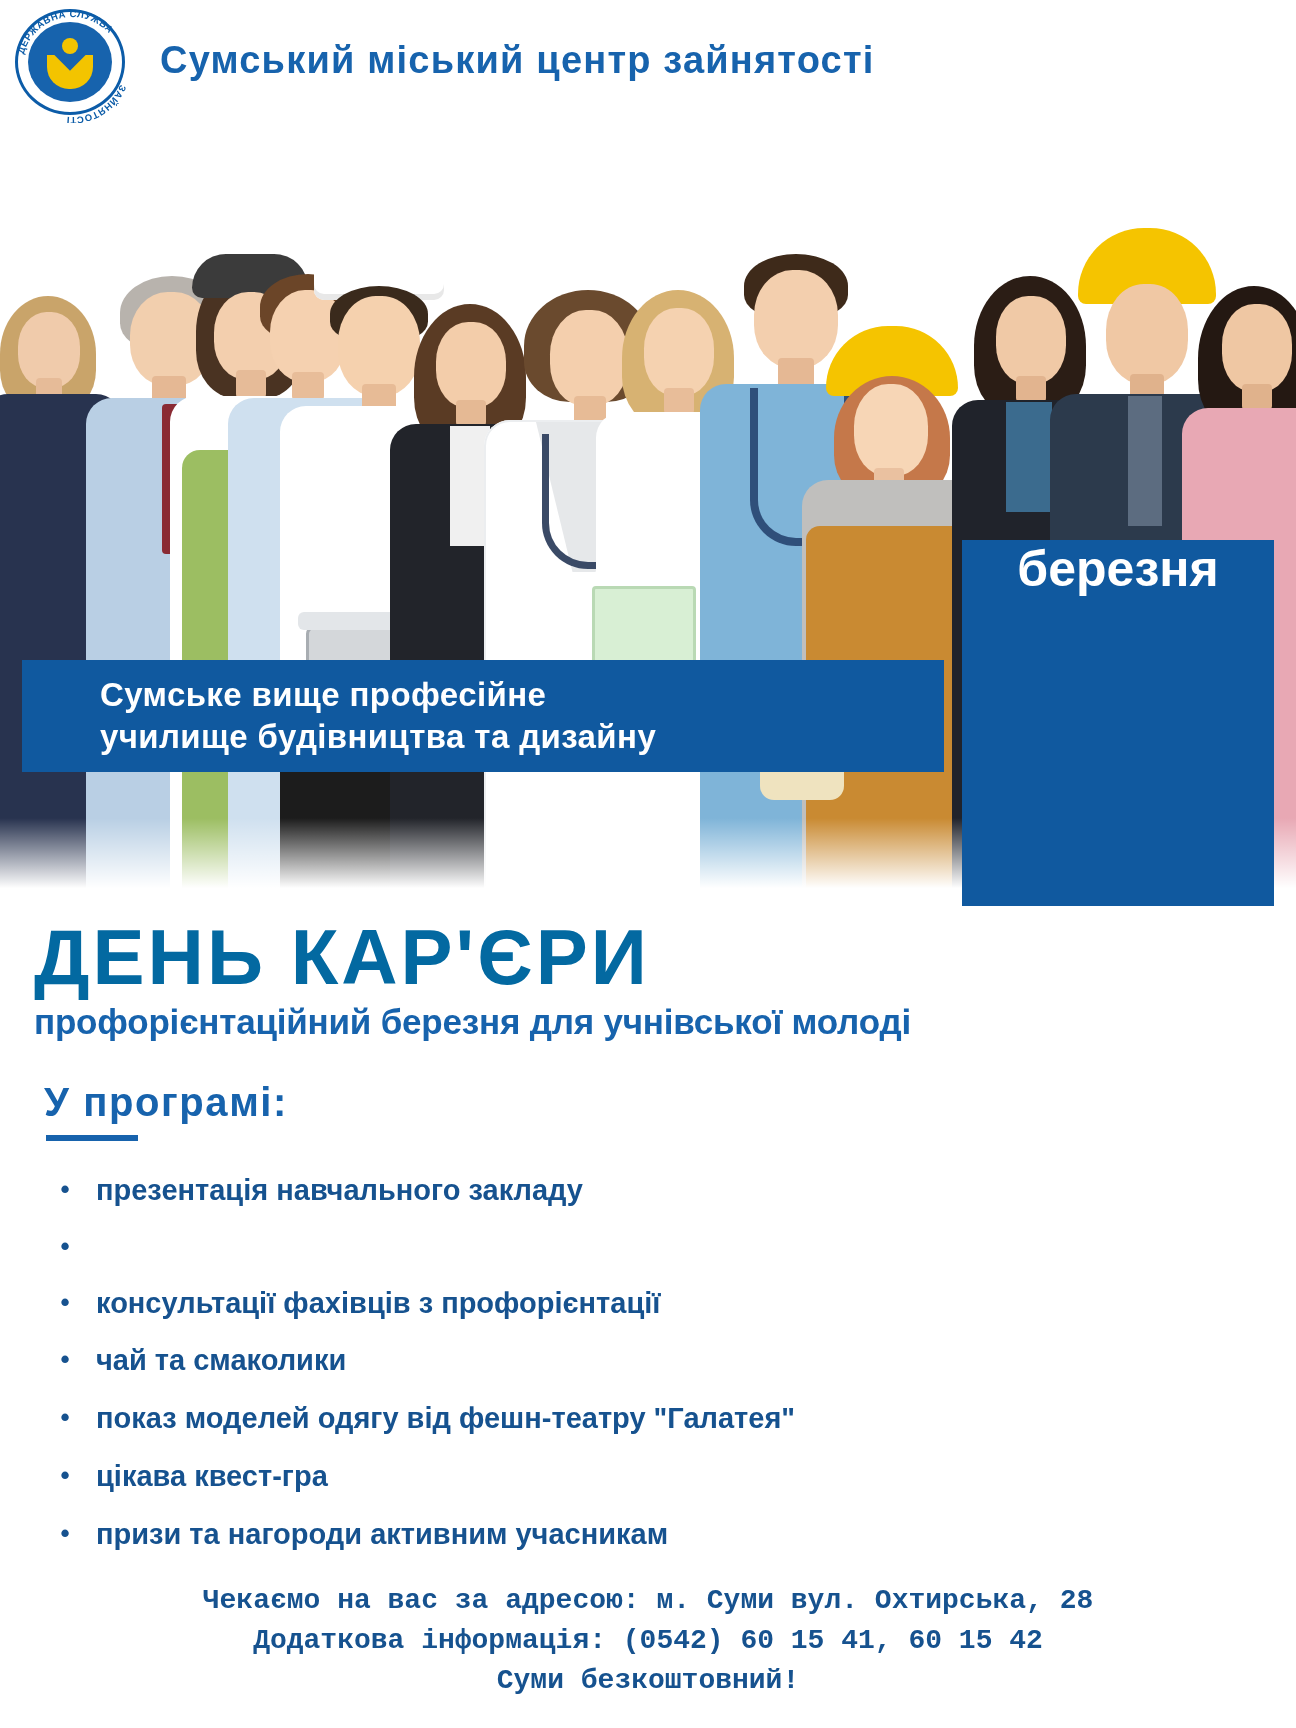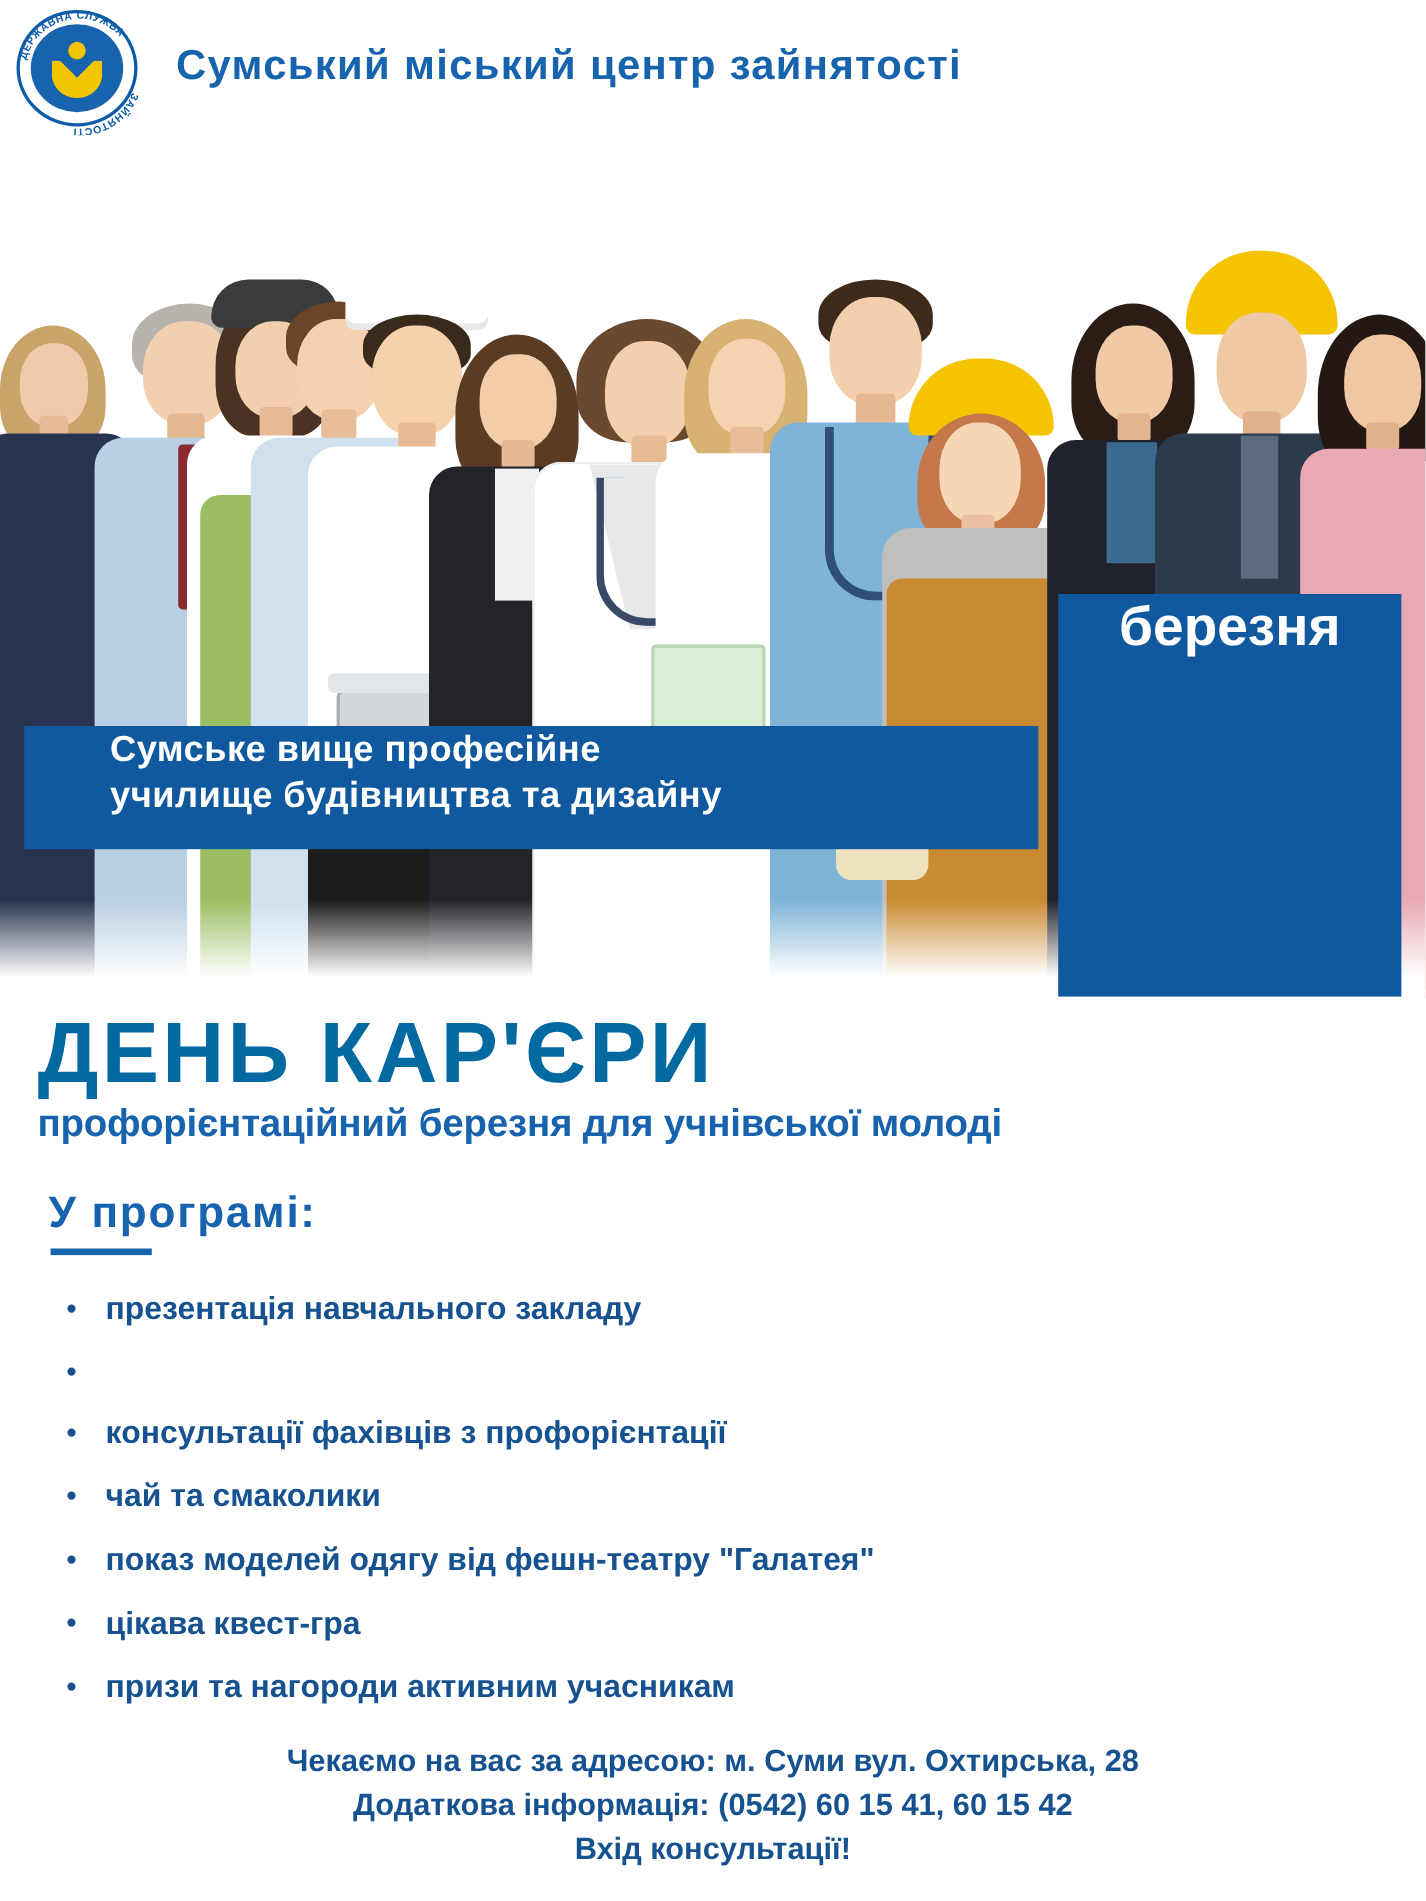--- a/index.html
+++ b/index.html
@@ -140,21 +140,21 @@
   .banner-venue {
     position: absolute;
     left: 22px;
     top: 660px;
     width: 922px;
     height: 112px;
     background: #10599f;
     color: #ffffff;
     display: flex;
     flex-direction: column;
-    justify-content: flex-start;
+    justify-content: center;
     padding: 0 0 0 78px;
     box-sizing: border-box;
     z-index: 50;
   }
   .banner-venue div {
     font-size: 33px;
     font-weight: bold;
     line-height: 1.28;
     letter-spacing: 0.4px;
     white-space: nowrap;
@@ -252,20 +252,21 @@
   }
   .footer {
     margin-top: 30px;
     text-align: center;
     color: #16528f;
   }
   .footer div {
     font-size: 28px;
     font-weight: bold;
     line-height: 1.42;
+    font-family: Liberation Mono, monospace;
   }
 </style>
 </head>
 <body>
 
 <div class="header">
   <div class="logo">
     <div class="logo-outer"></div>
     <div class="logo-inner">
       <div class="logo-person"></div>
@@ -442,15 +443,15 @@
     </li>
     <li>
       <span class="bullet">•</span>
       <span>призи та нагороди активним учасникам</span>
     </li>
   </ul>
 
   <div class="footer">
     <div>Чекаємо на вас за адресою: м. Суми вул. Охтирська, 28</div>
     <div>Додаткова інформація: (0542) 60 15 41, 60 15 42</div>
-    <div>Вхід консультації!</div>
+    <div>Суми безкоштовний!</div>
   </div>
 </div>
 
 </body></html>

